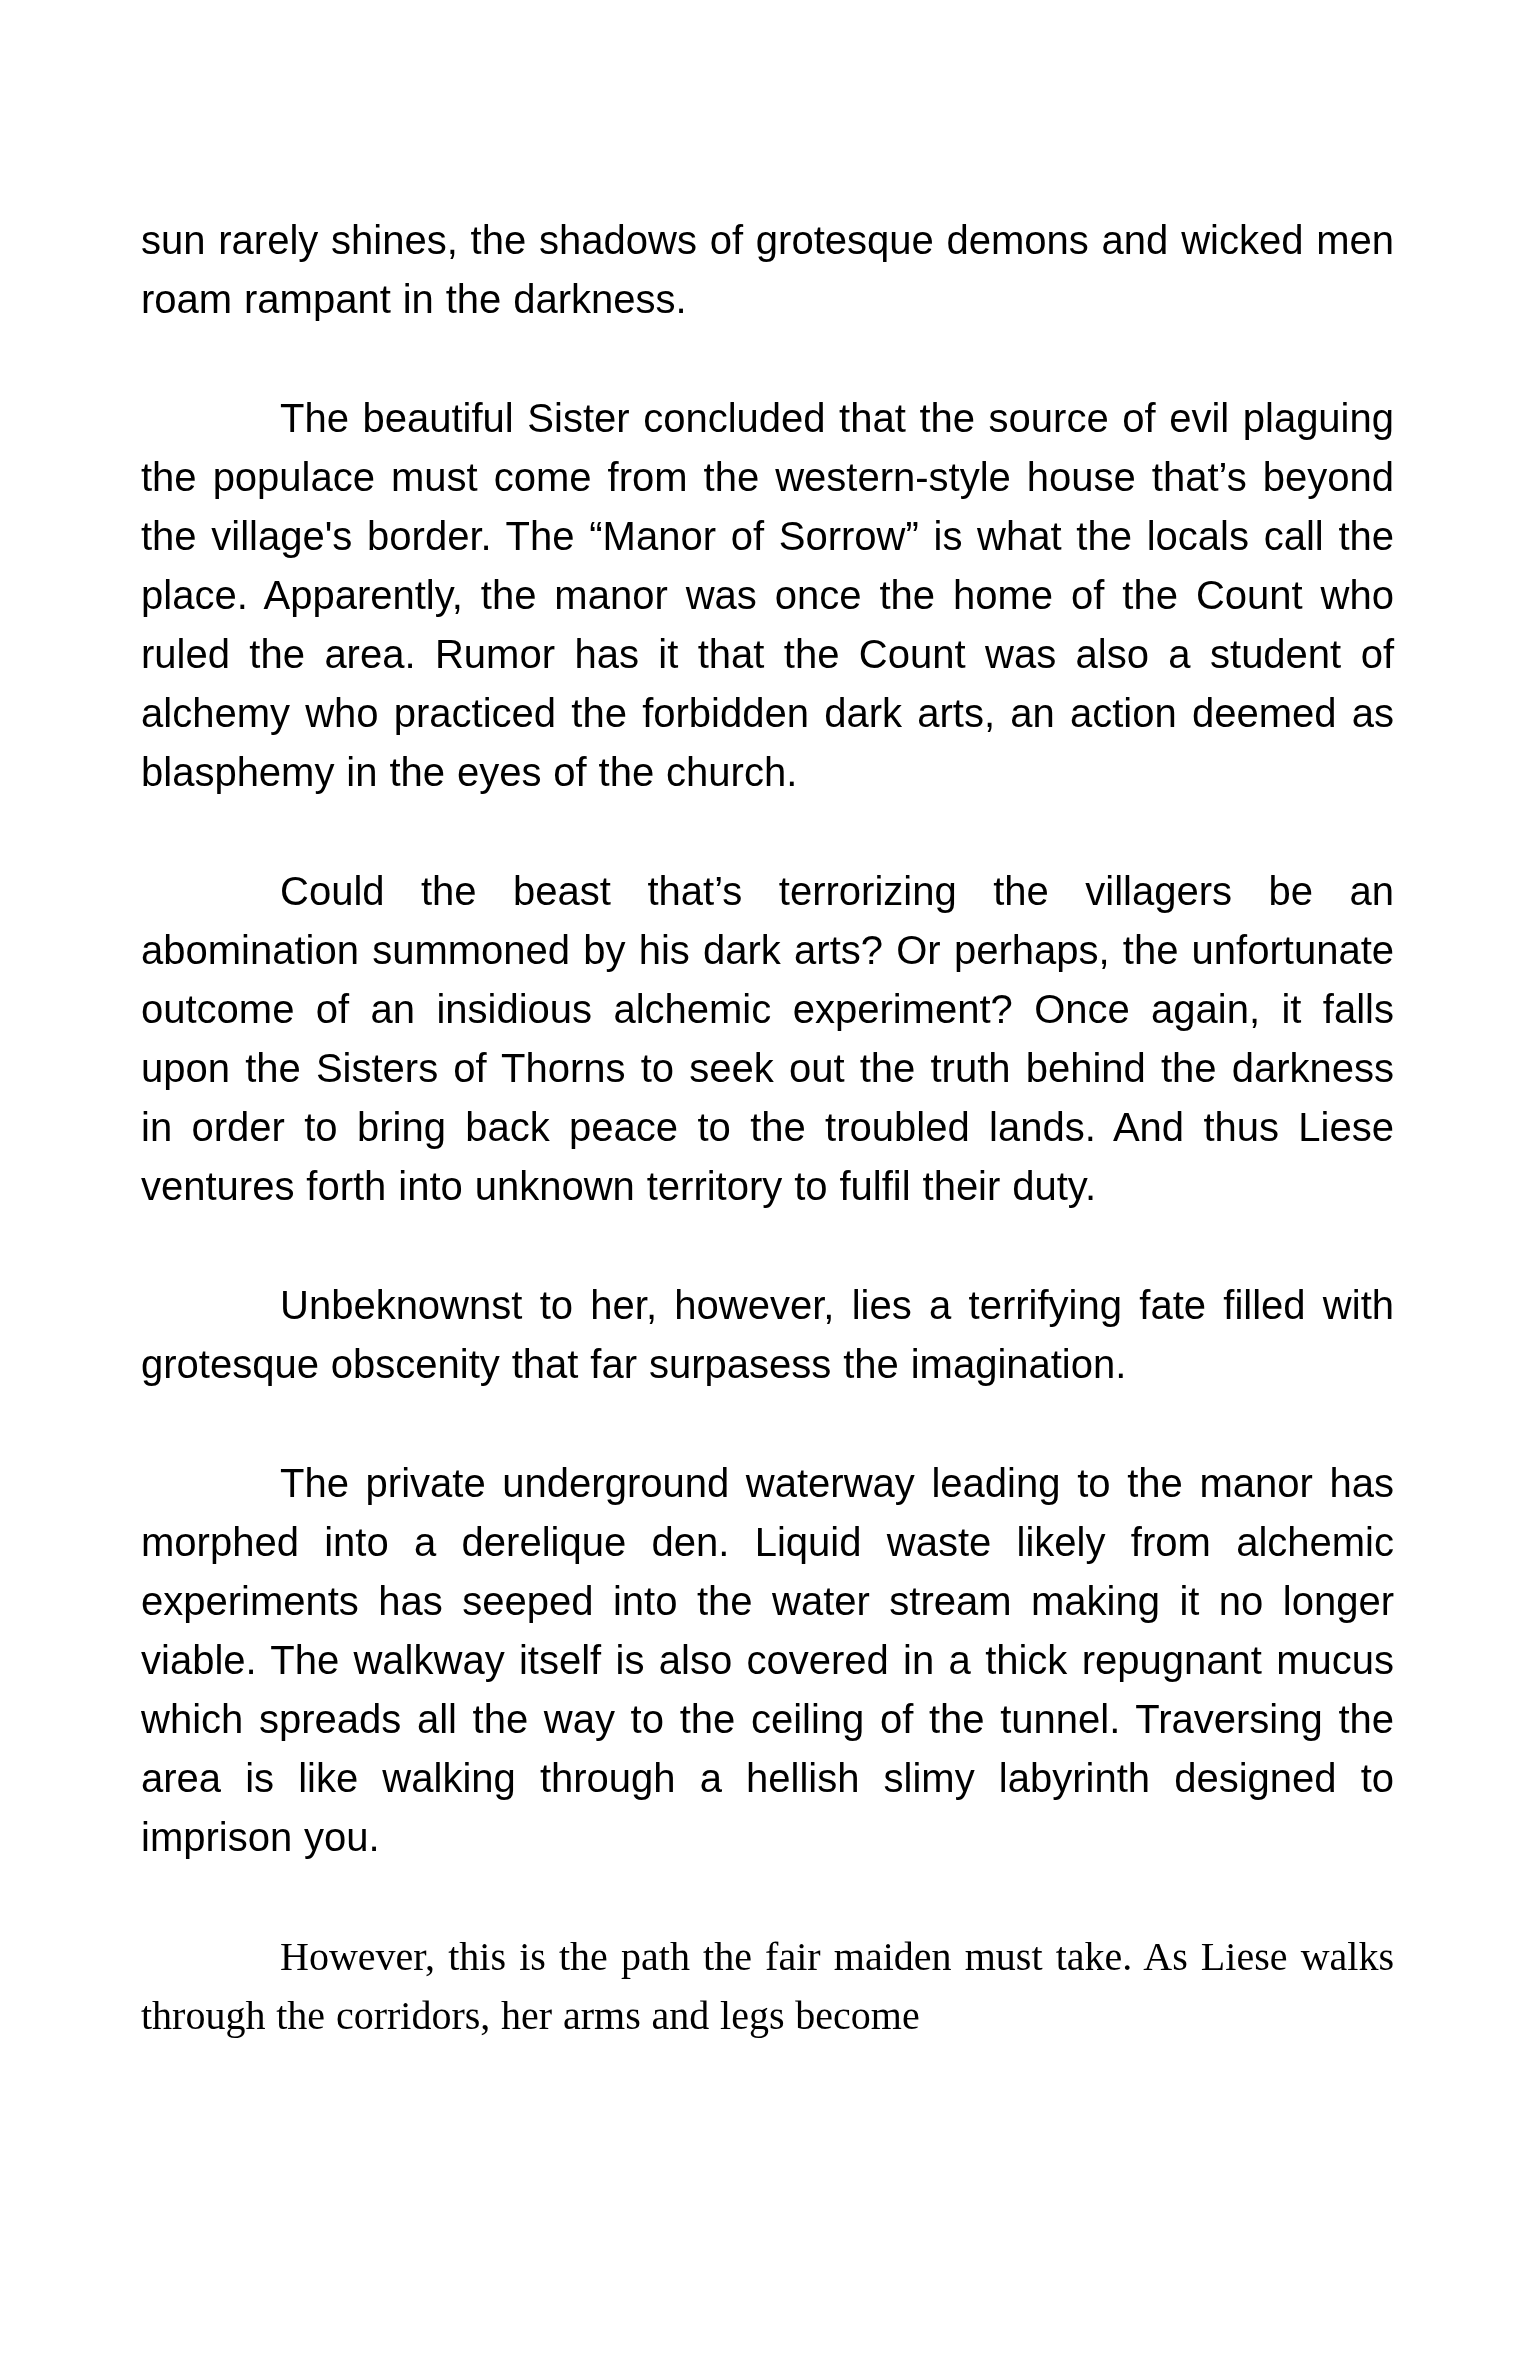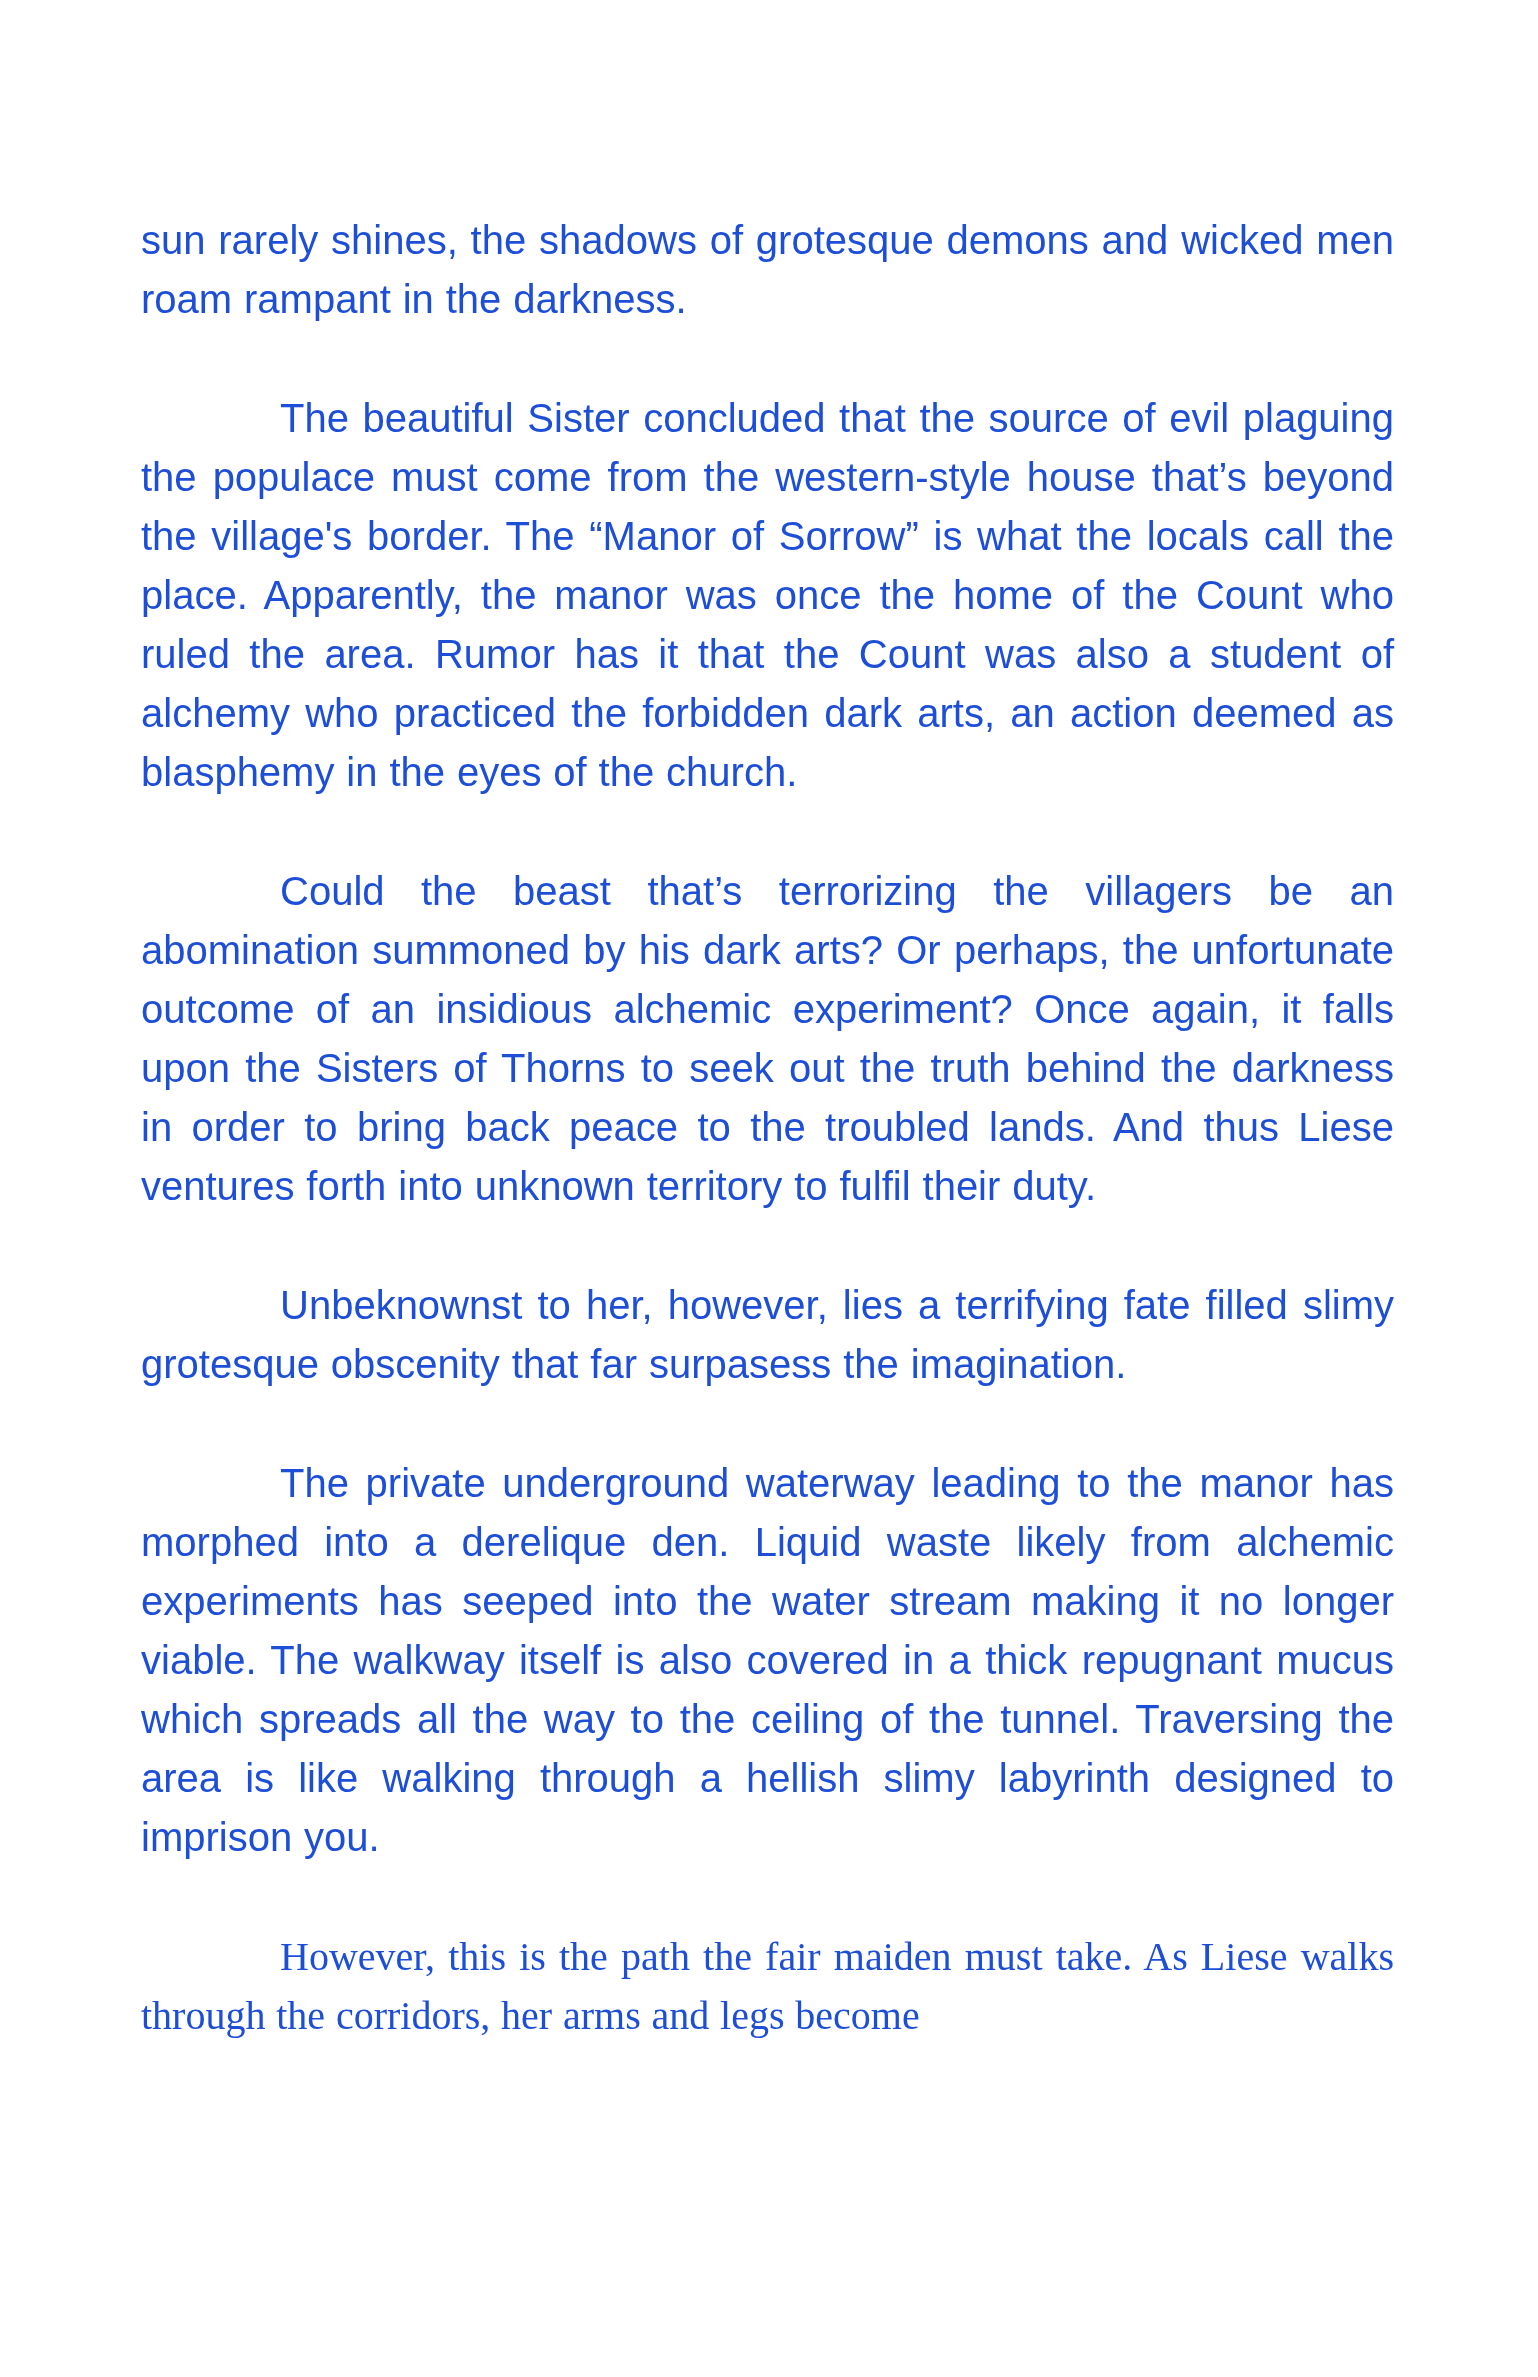--- a/index.html
+++ b/index.html
@@ -11,21 +11,21 @@
     position: relative;
     box-sizing: border-box;
     width: 1538px;
     height: 2377px;
     background: #ffffff;
     overflow: hidden;
     padding: 211px 144px 0 141px;
     font-family: "Liberation Sans", sans-serif;
     font-size: 40px;
     line-height: 59px;
-    color: #1d4ed8;
+    color: #000000;
     text-rendering: optimizeLegibility;
   }
   .para {
     margin: 0 0 60px 0;
     text-align: justify;
     text-justify: inter-word;
     word-spacing: 0.02em;
   }
   .para.indent {
     text-indent: 139px;
@@ -35,17 +35,17 @@
     font-family: Liberation Serif, serif;
   }
 </style>
 </head>
 <body>
 
 <div class="page">
   <p class="para">sun rarely shines, the shadows of grotesque demons and wicked men roam rampant in the darkness.</p>
   <p class="para indent">The beautiful Sister concluded that the source of evil plaguing the populace must come from the western-style house that’s beyond the village's border. The “Manor of Sorrow” is what the locals call the place. Apparently, the manor was once the home of the Count who ruled the area. Rumor has it that the Count was also a student of alchemy who practiced the forbidden dark arts, an action deemed as blasphemy in the eyes of the church.</p>
   <p class="para indent">Could the beast that’s terrorizing the villagers be an abomination summoned by his dark arts? Or perhaps, the unfortunate outcome of an insidious alchemic experiment? Once again, it falls upon the Sisters of Thorns to seek out the truth behind the darkness in order to bring back peace to the troubled lands. And thus Liese ventures forth into unknown territory to fulfil their duty.</p>
-  <p class="para indent">Unbeknownst to her, however, lies a terrifying fate filled slimy grotesque obscenity that far surpasess the imagination.</p>
+  <p class="para indent">Unbeknownst to her, however, lies a terrifying fate filled with grotesque obscenity that far surpasess the imagination.</p>
   <p class="para indent">The private underground waterway leading to the manor has morphed into a derelique den. Liquid waste likely from alchemic experiments has seeped into the water stream making it no longer viable. The walkway itself is also covered in a thick repugnant mucus which spreads all the way to the ceiling of the tunnel. Traversing the area is like walking through a hellish slimy labyrinth designed to imprison you.</p>
   <p class="para indent">However, this is the path the fair maiden must take. As Liese walks through the corridors, her arms and legs become</p>
 </div>
 
 
 </body></html>

